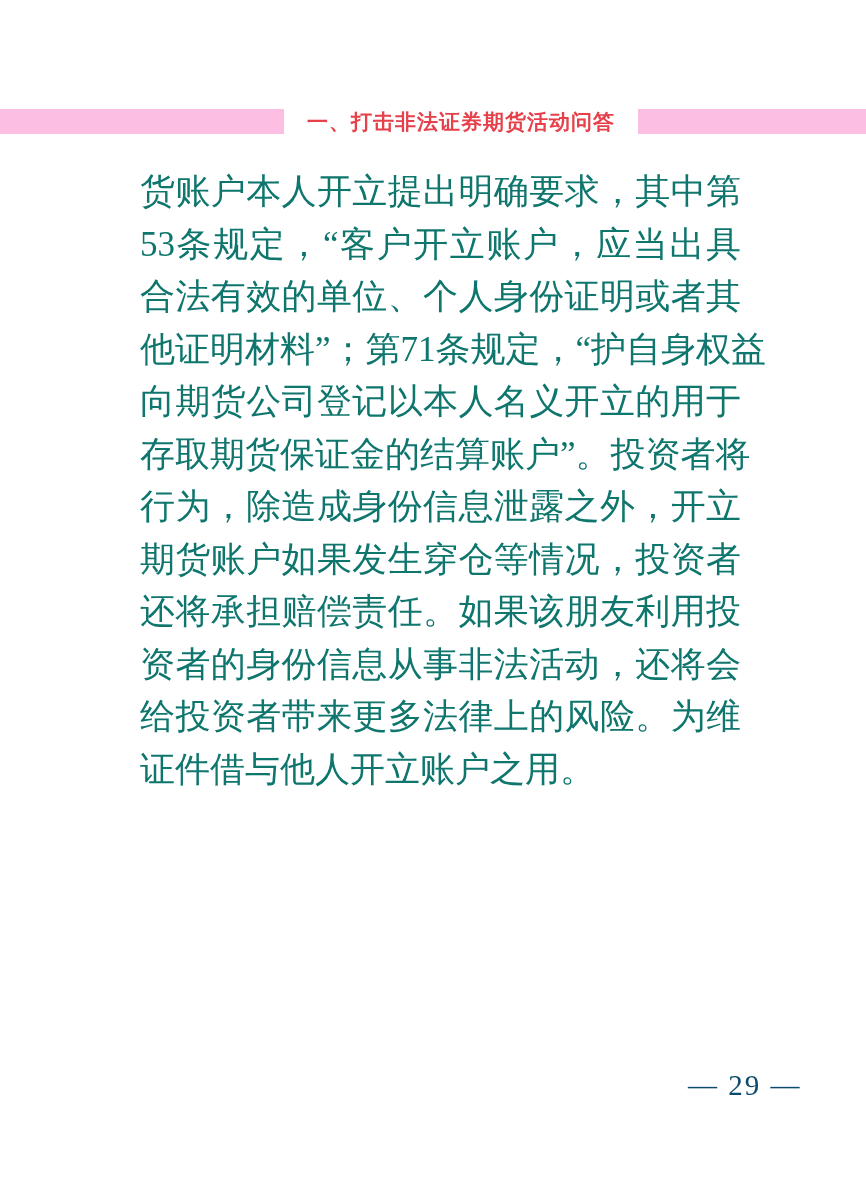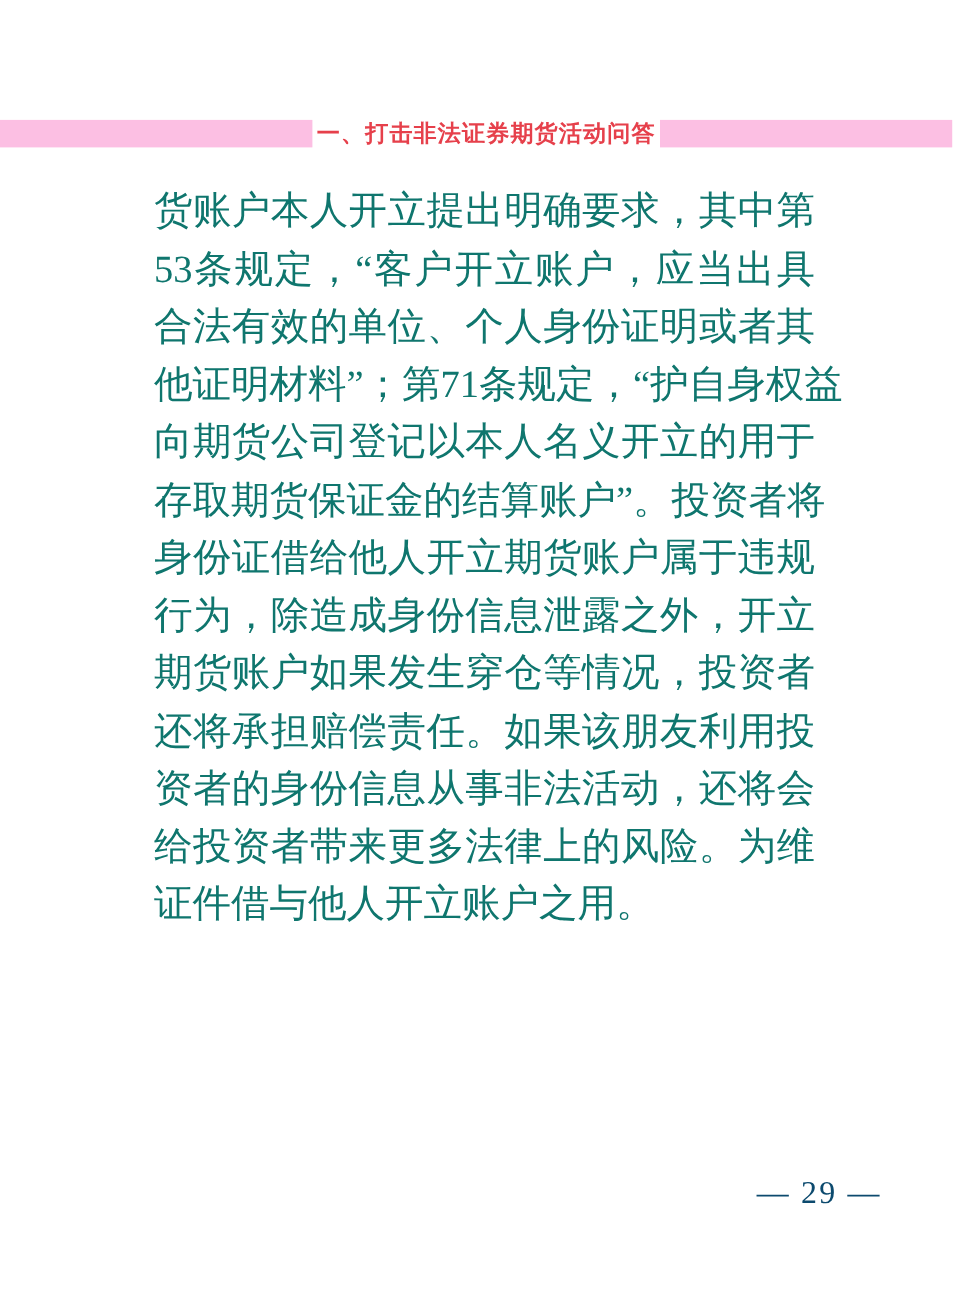--- a/index.html
+++ b/index.html
@@ -31,21 +31,21 @@
   }
   .band-bar.left { width: 284px; }
   .band-bar.right { flex: 1; }
   .header-title {
     font-family: "Liberation Sans", "DejaVu Sans", sans-serif;
     font-weight: bold;
     font-size: 21px;
     line-height: 25px;
     color: #e6404b;
     letter-spacing: 1px;
-    padding: 0 4px;
+    padding: 0 23px;
     white-space: nowrap;
   }
   
   .body-text {
     position: absolute;
     left: 140px;
     top: 166px;
     width: 601px;
     font-size: 35px;
     color: #0f766e;
@@ -83,21 +83,20 @@
     <div class="band-bar right"></div>
   </div>
 
   <div class="body-text">
     <div class="text-line">货账户本人开立提出明确要求，其中第</div>
     <div class="text-line">53条规定，“客户开立账户，应当出具</div>
     <div class="text-line">合法有效的单位、个人身份证明或者其</div>
     <div class="text-line">他证明材料”；第71条规定，“护自身权益</div>
     <div class="text-line">向期货公司登记以本人名义开立的用于</div>
     <div class="text-line">存取期货保证金的结算账户”。投资者将</div>
-    <div class="text-line">身份证借给他人开立期货账户属于违规</div>
     <div class="text-line">行为，除造成身份信息泄露之外，开立</div>
     <div class="text-line">期货账户如果发生穿仓等情况，投资者</div>
     <div class="text-line">还将承担赔偿责任。如果该朋友利用投</div>
     <div class="text-line">资者的身份信息从事非法活动，还将会</div>
     <div class="text-line">给投资者带来更多法律上的风险。为维</div>
     <div class="text-line last">证件借与他人开立账户之用。</div>
   </div>
 
   <div class="page-number">— 29 —</div>
 

